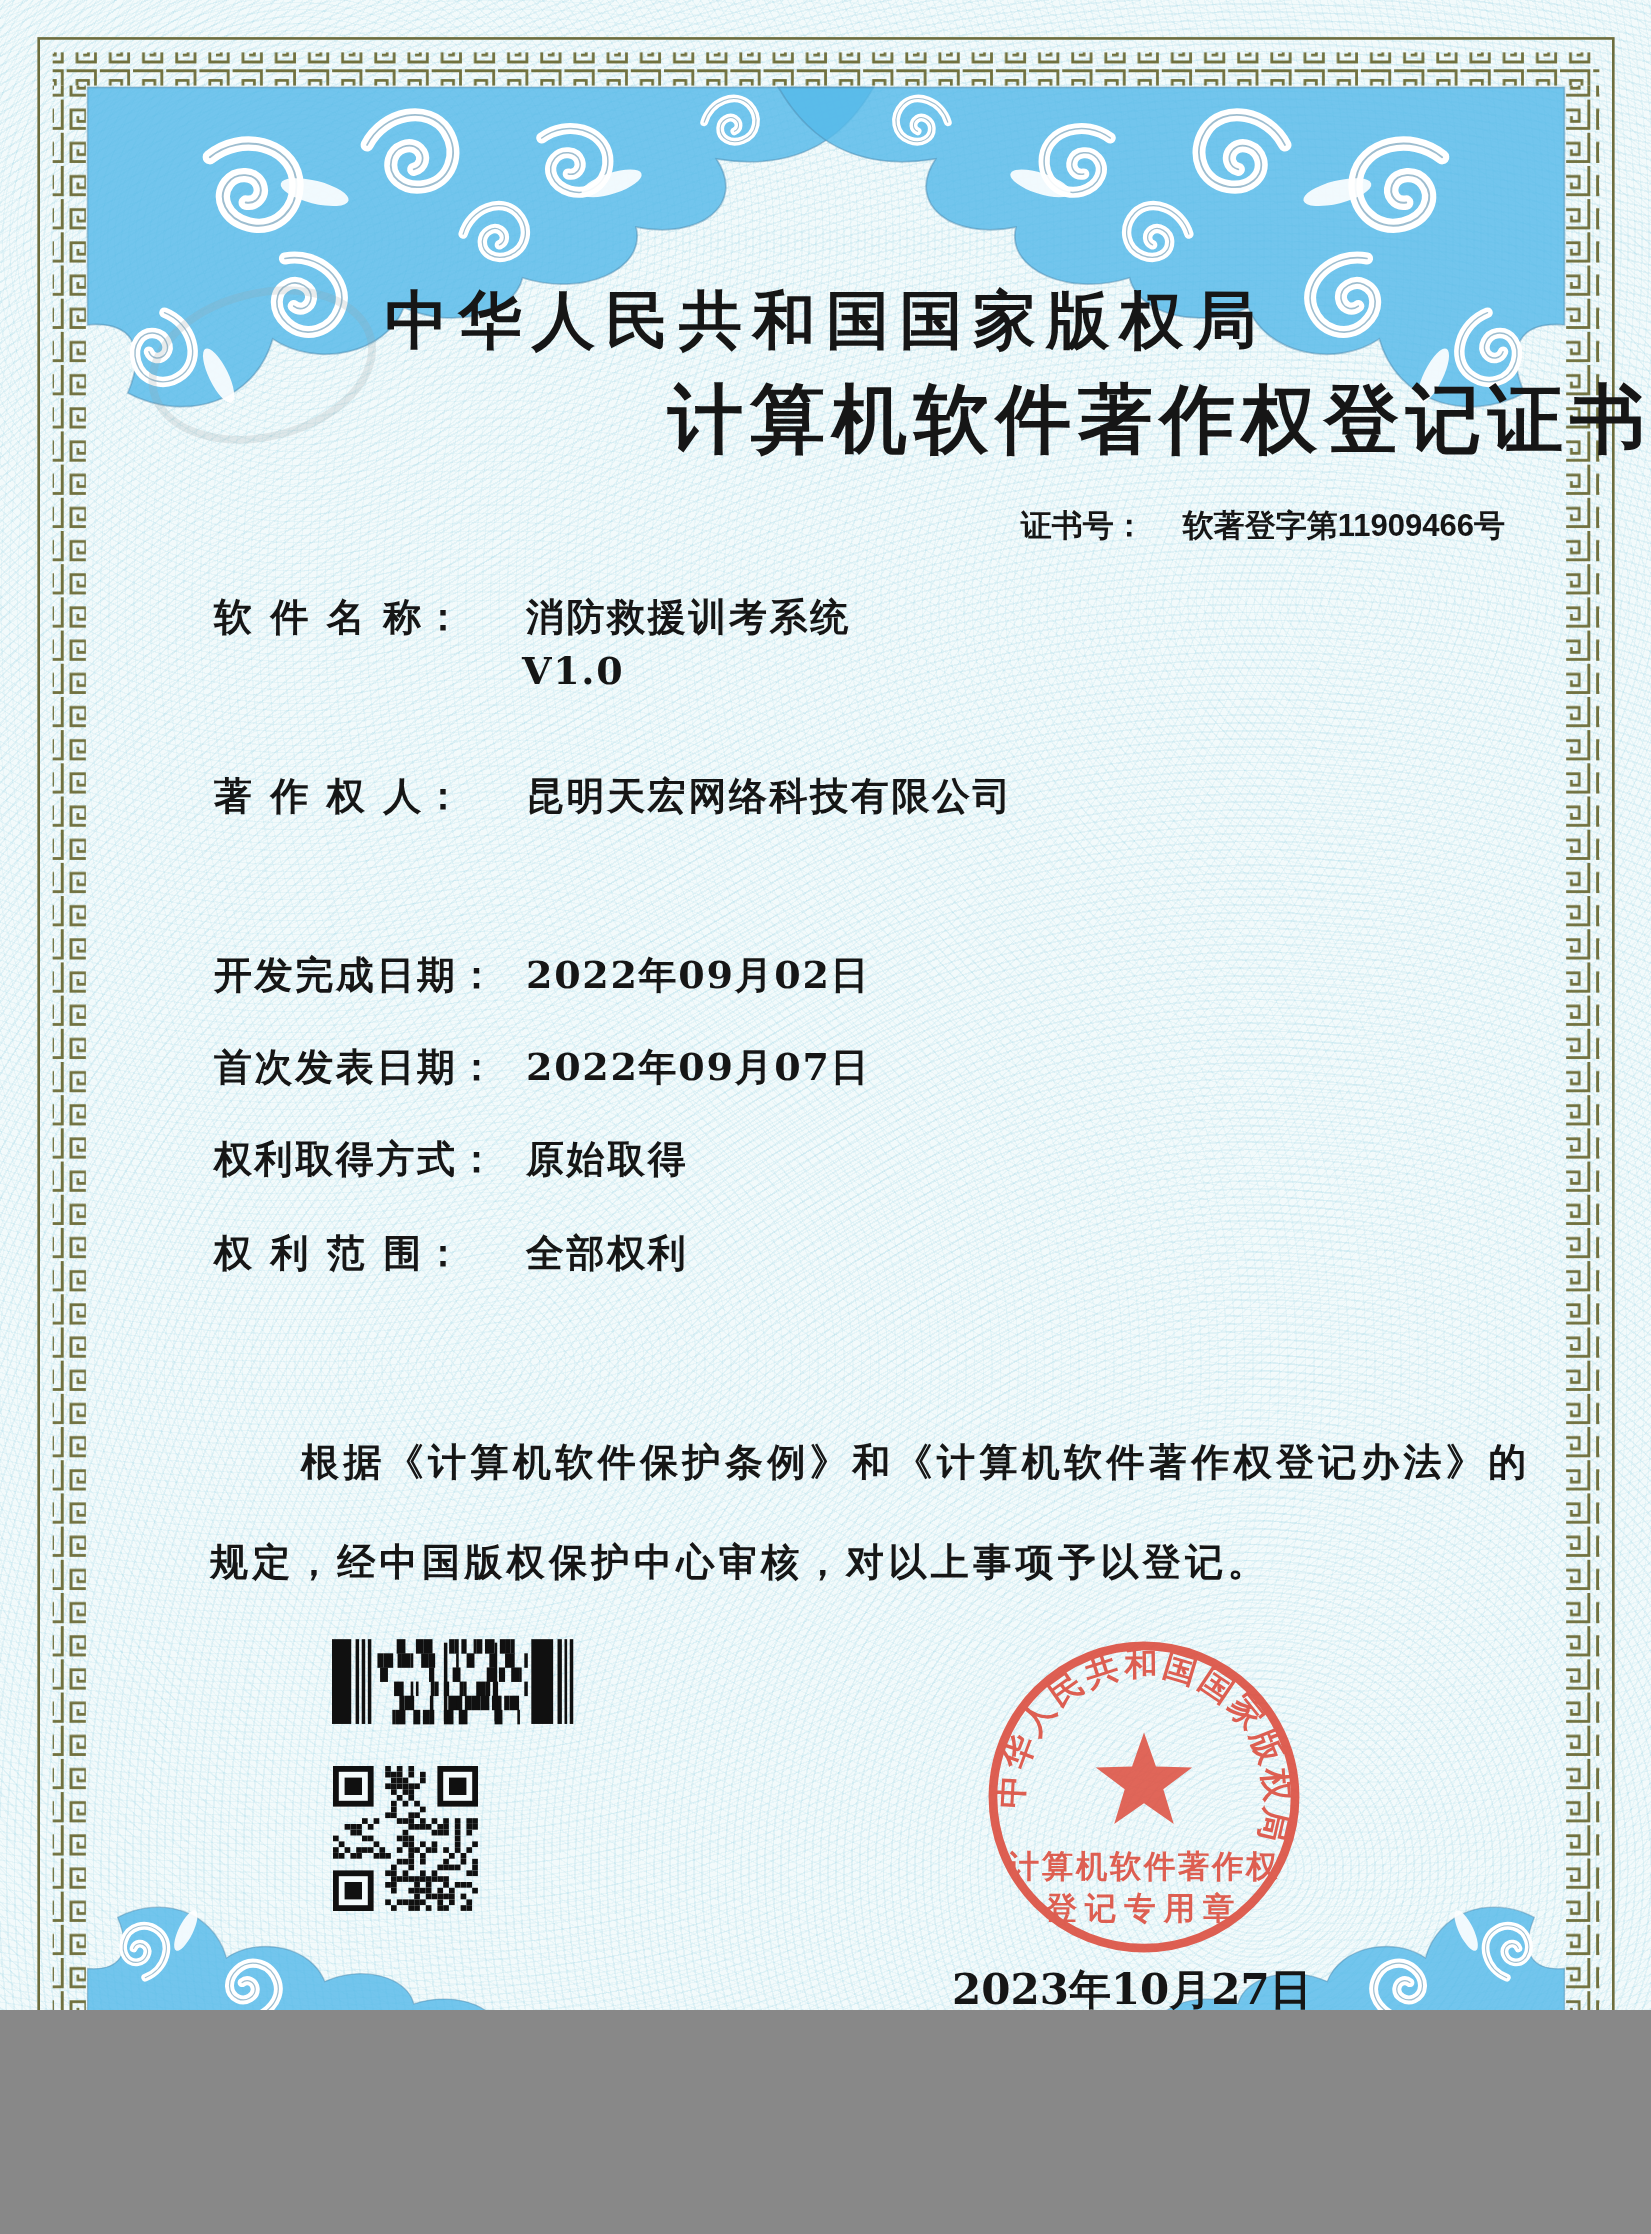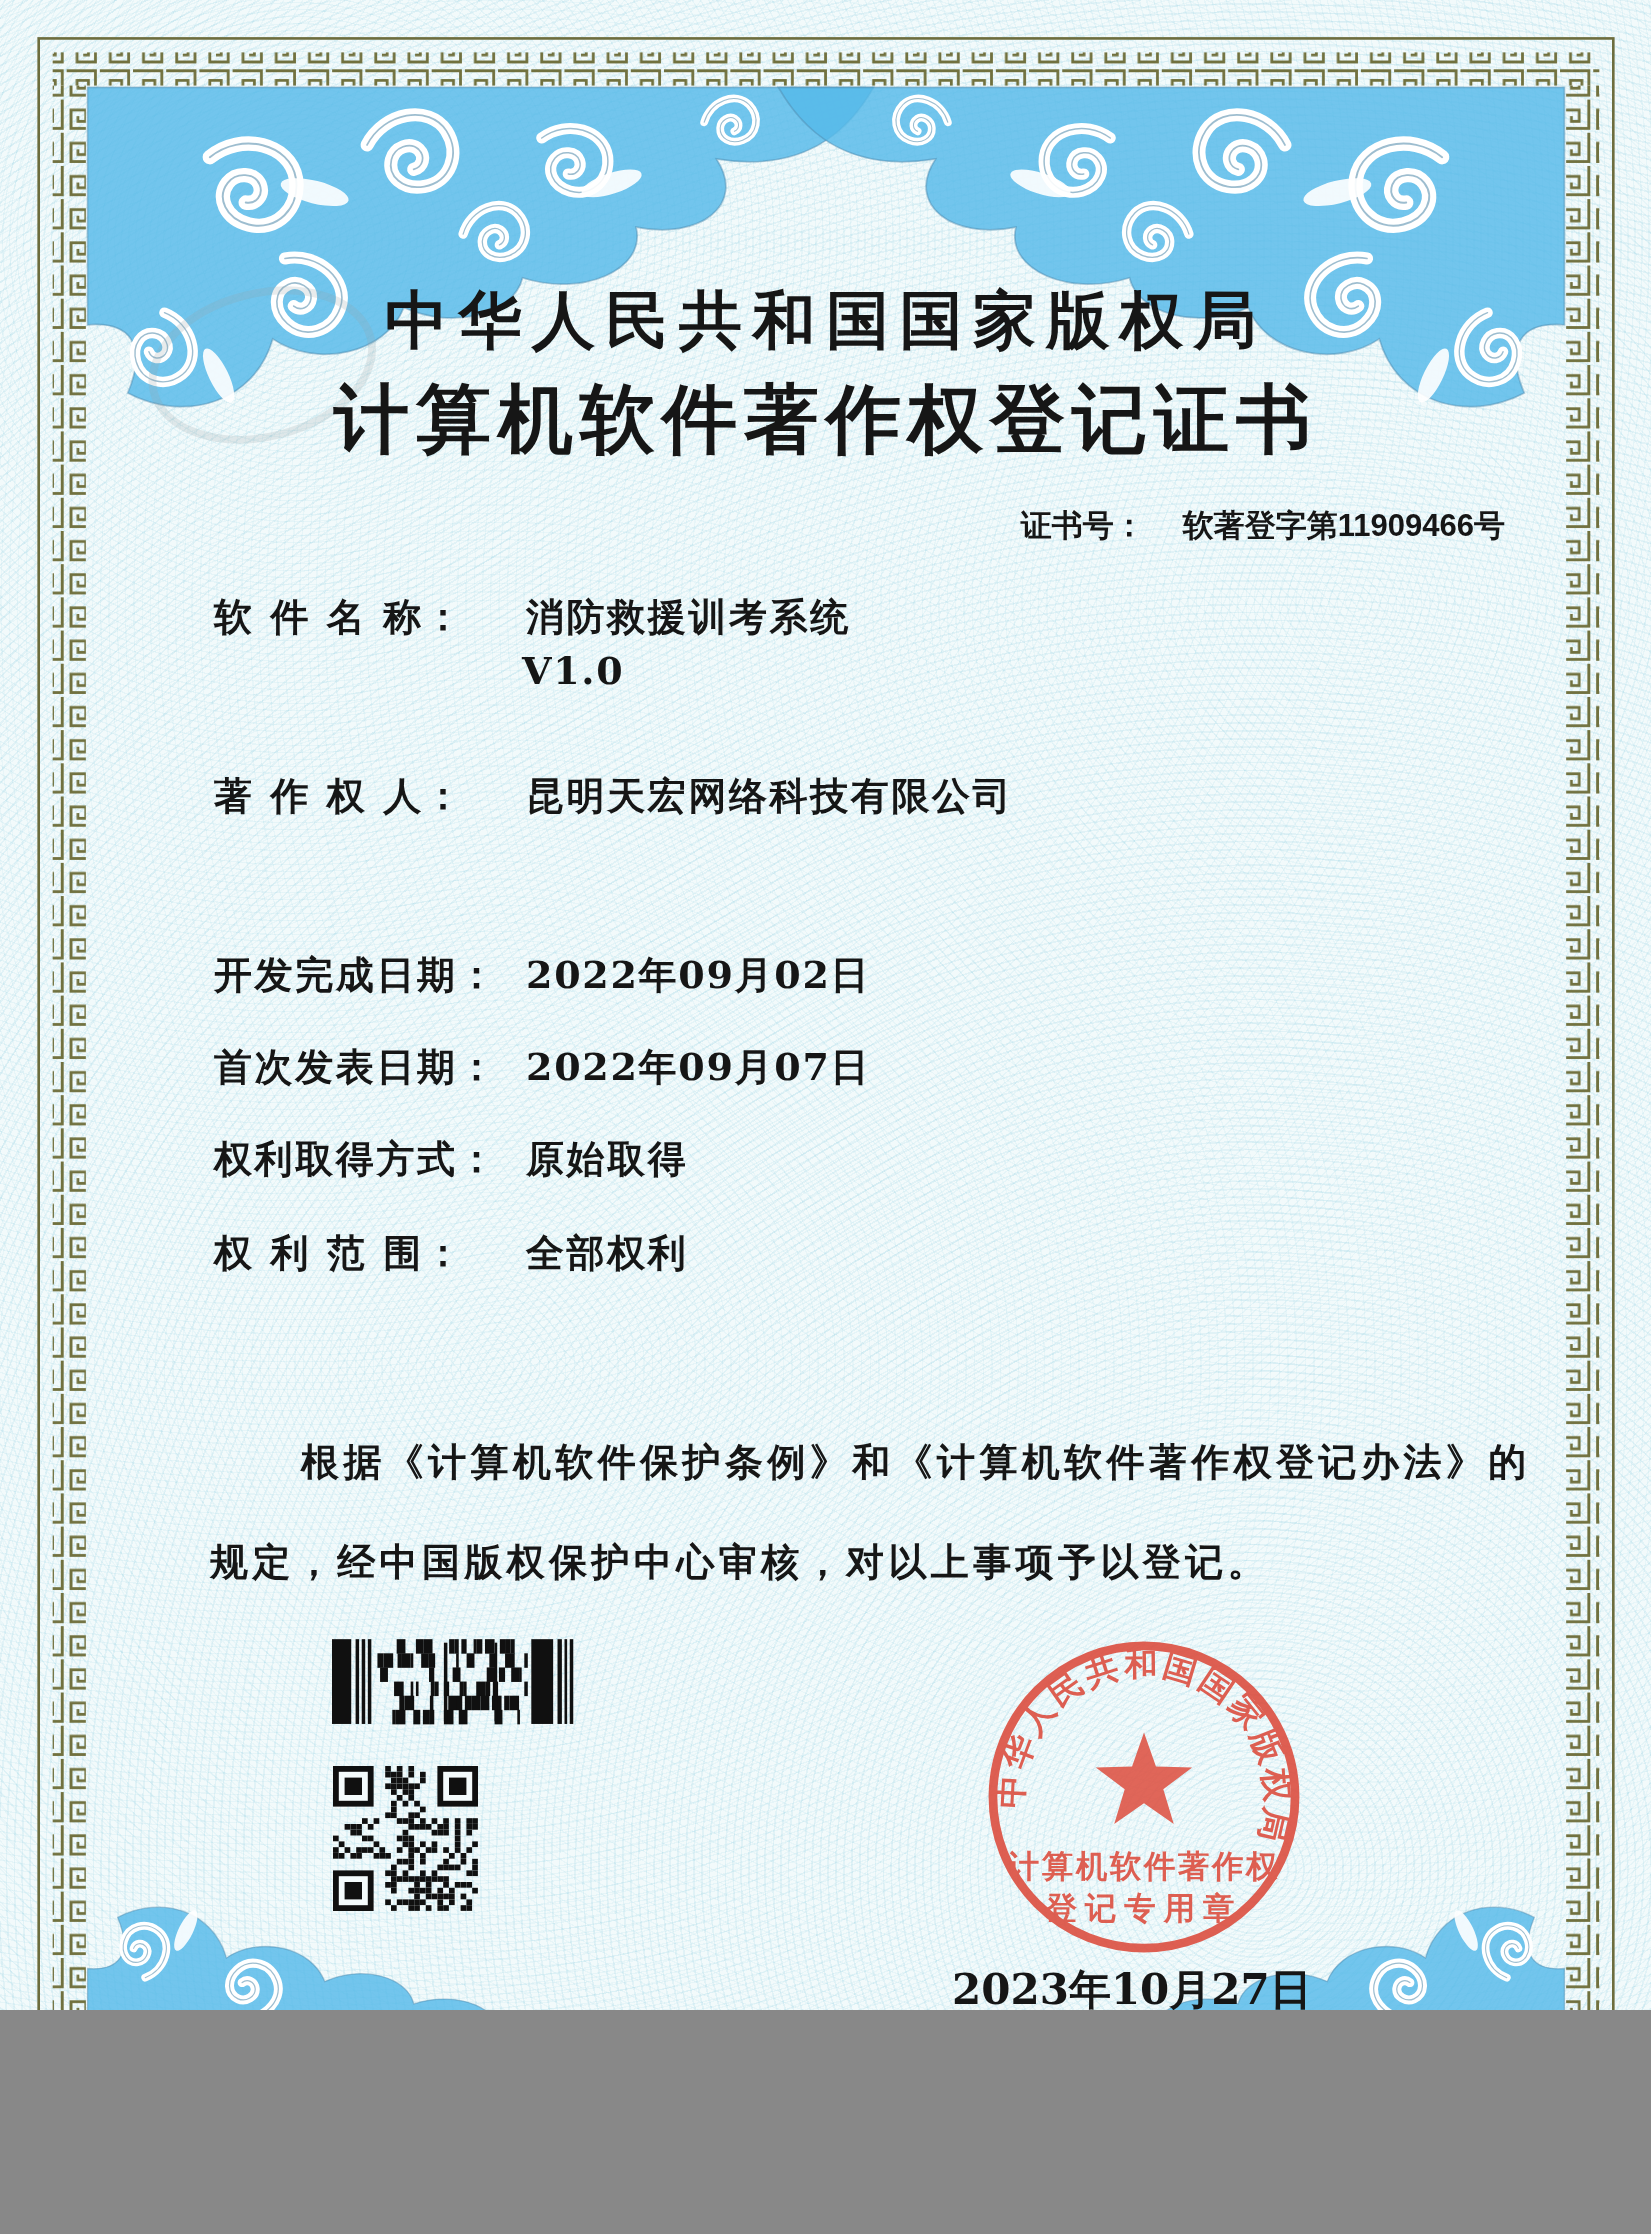--- a/index.html
+++ b/index.html
@@ -10,21 +10,21 @@
       repeating-radial-gradient(circle at 18% 12%, rgba(124,199,220,.11) 0 1.3px, rgba(255,255,255,0) 1.3px 7px),
       repeating-radial-gradient(circle at 82% 30%, rgba(124,199,220,.09) 0 1.3px, rgba(255,255,255,0) 1.3px 8.3px),
       repeating-radial-gradient(circle at 30% 68%, rgba(124,199,220,.09) 0 1.3px, rgba(255,255,255,0) 1.3px 8.7px),
       repeating-radial-gradient(circle at 76% 93%, rgba(110,190,215,.13) 0 1.7px, rgba(255,255,255,0) 1.7px 7.9px);
     font-family:"DejaVu Sans", sans-serif;color:#161616;
   }
   .abs{position:absolute;}
   .frame-svg{left:0;top:0;}
   .title1{top:278px;left:0;width:100%;text-align:center;font-size:63px;font-weight:700;
           letter-spacing:10.5px;font-family:"DejaVu Serif","DejaVu Sans",serif;white-space:nowrap;}
-  .title2{top:370px;left:0;width:100%;text-align:center;font-size:75px;font-weight:700;
+  .title2{top:370px;left:0;width:100%;text-align:right;font-size:75px;font-weight:700;
           letter-spacing:7px;font-family:"DejaVu Serif","DejaVu Sans",serif;white-space:nowrap;}
   .certno{top:505px;right:147px;font-size:31px;font-weight:700;white-space:nowrap;}
   .certno .val{margin-left:38px;font-family:Liberation Sans, sans-serif;}
   .frow{left:4px;width:100%;height:51px;}
   .flabel{position:absolute;left:210px;font-size:38px;font-weight:700;letter-spacing:2.6px;white-space:nowrap;}
   .fvalue{position:absolute;left:522px;font-size:38px;font-weight:700;letter-spacing:2.6px;white-space:nowrap;}
   .serifv{font-family:"DejaVu Serif","DejaVu Sans",serif;letter-spacing:1.7px;}
   .stline{font-size:38px;font-weight:600;letter-spacing:4.4px;white-space:nowrap;}
   .issue-date{top:1962px;left:952px;width:402px;text-align:left;font-size:42px;font-weight:600;
         font-family:"DejaVu Serif","DejaVu Sans",serif;white-space:nowrap;}

